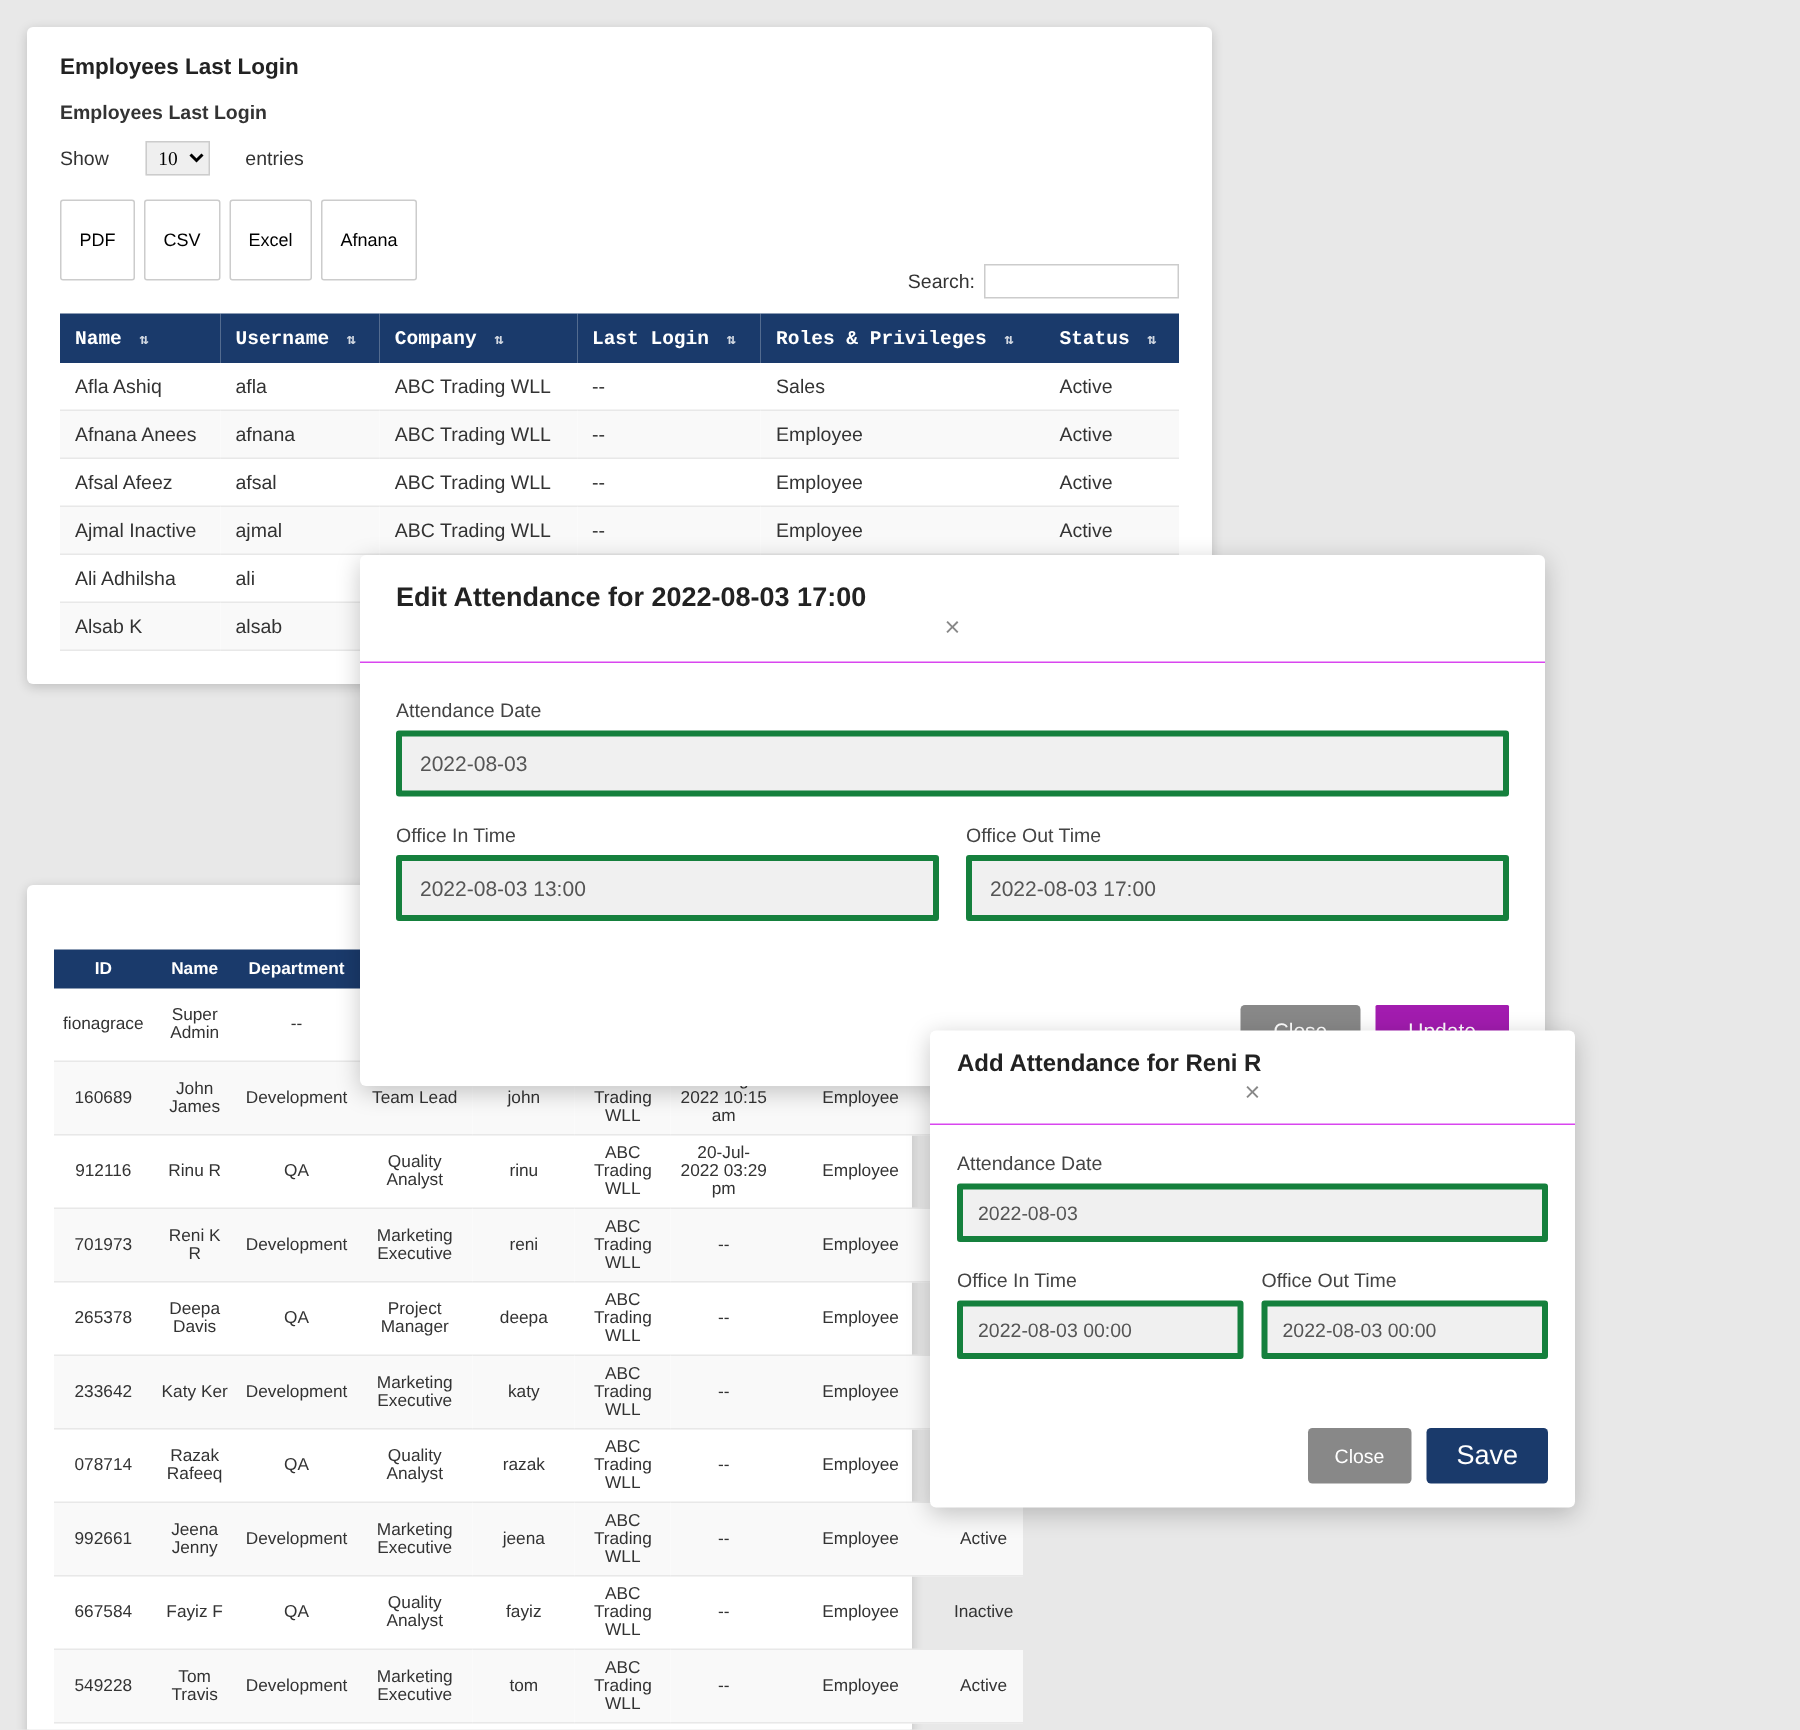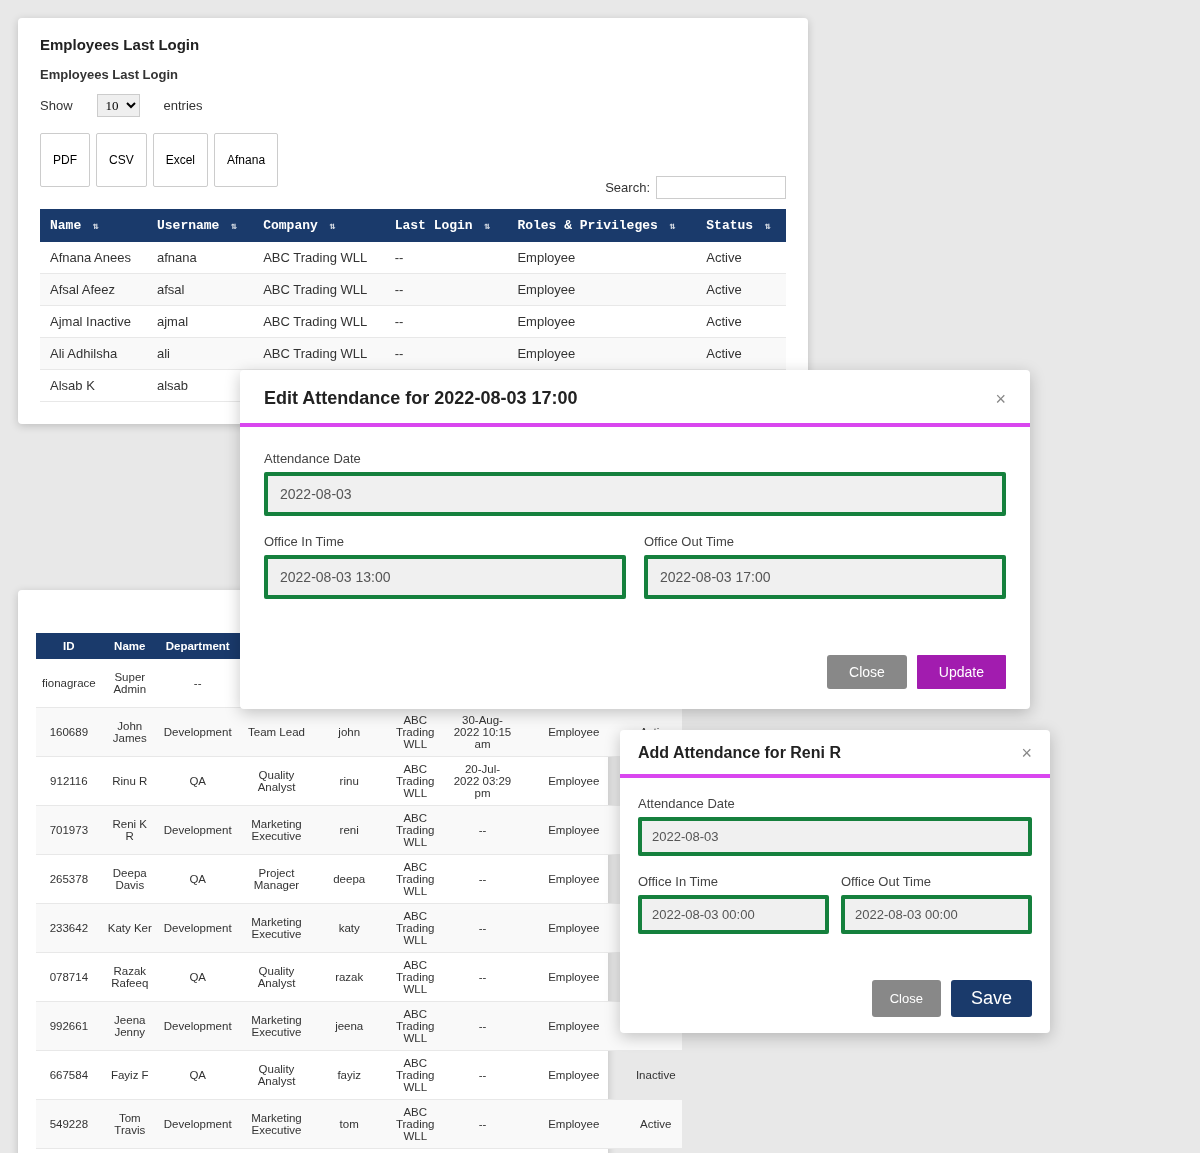--- a/index.html
+++ b/index.html
@@ -130,23 +130,23 @@
       width: 790px;
       background: #fff;
       border-radius: 4px;
       box-shadow: 0 4px 16px rgba(0,0,0,0.22);
       z-index: 10;
       padding: 0;
     }
     .modal-header {
       display: flex;
       justify-content: space-between;
-      align-items: center;
       padding: 18px 24px 14px;
-      border-bottom: 4px solid #d946ef;
+      border-bottom: 1px solid #d946ef;
+      flex-direction: column;
     }
     .modal-header-title {
       font-size: 18px;
       font-weight: bold;
       color: #222;
     }
     .modal-close {
       font-size: 18px;
       color: #888;
       cursor: pointer;
@@ -244,21 +244,21 @@
     .data-table-sm tbody td {
       padding: 6px 6px;
       color: #333;
       text-align: center;
       font-size: 11.5px;
     }
 
     
     .modal-add {
       position: absolute;
-      top: 730px;
+      top: 687px;
       left: 620px;
       width: 430px;
       background: #fff;
       border-radius: 4px;
       box-shadow: 0 4px 16px rgba(0,0,0,0.22);
       z-index: 10;
       padding: 0;
     }
     .modal-add .modal-header {
       padding: 14px 18px 12px;
@@ -334,20 +334,28 @@
       <tr>
         <th>Name <span class="sort-icon">⇅</span></th>
         <th>Username <span class="sort-icon">⇅</span></th>
         <th>Company <span class="sort-icon">⇅</span></th>
         <th>Last Login <span class="sort-icon">⇅</span></th>
         <th>Roles &amp; Privileges <span class="sort-icon">⇅</span></th>
         <th>Status <span class="sort-icon">⇅</span></th>
       </tr>
     </thead>
     <tbody id="top-table-body">
+    <tr>
+    <td>Afla Ashiq</td>
+    <td>afla</td>
+    <td>ABC Trading WLL</td>
+    <td>--</td>
+    <td>Sales</td>
+    <td>Active</td>
+  </tr>
         <tr>
     <td>Afnana Anees</td>
     <td>afnana</td>
     <td>ABC Trading WLL</td>
     <td>--</td>
     <td>Employee</td>
     <td>Active</td>
   </tr>
         <tr>
     <td>Afsal Afeez</td>

